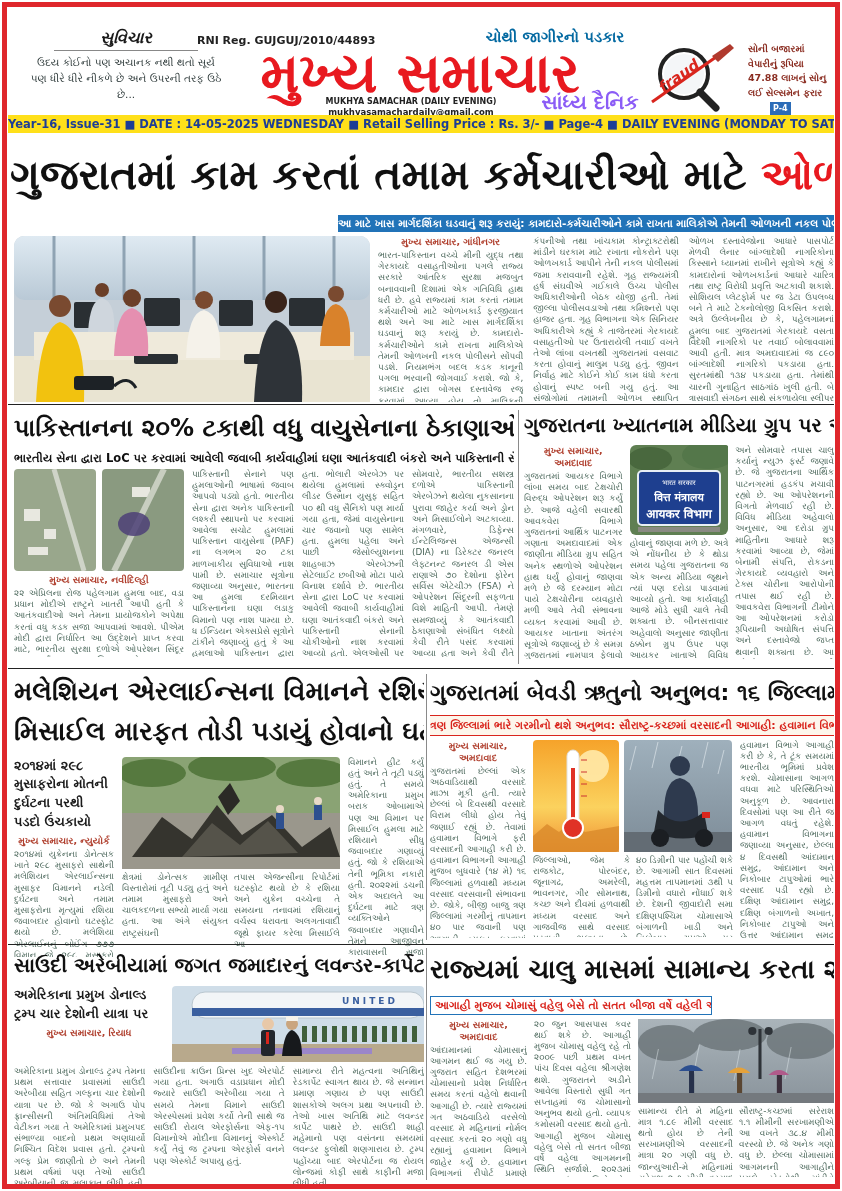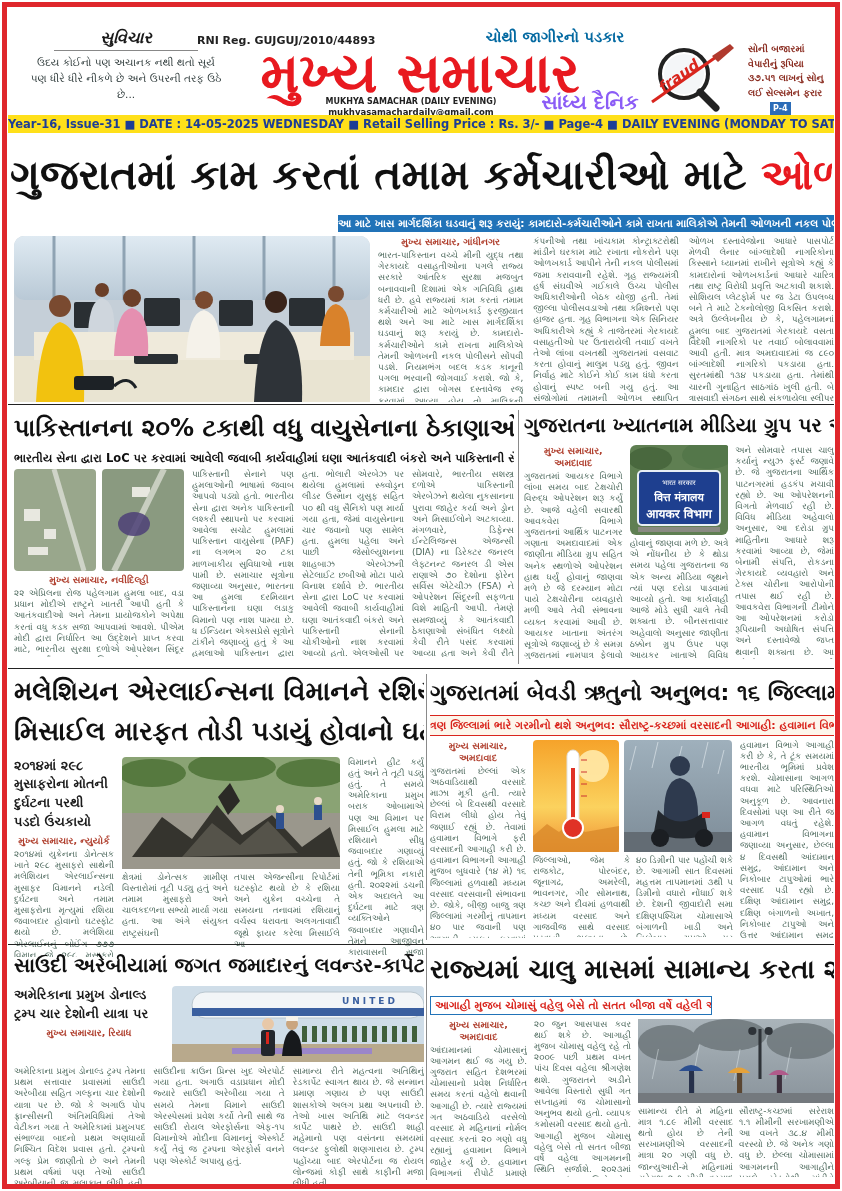--- a/index.html
+++ b/index.html
@@ -90,21 +90,21 @@
   <svg width="102" height="74" viewBox="0 0 102 74">
     <circle cx="42" cy="36" r="24" fill="none" stroke="#222" stroke-width="4"></circle>
     <circle cx="42" cy="36" r="20" fill="#f4f6f8"></circle>
     <line x1="58" y1="54" x2="74" y2="70" stroke="#222" stroke-width="7" stroke-linecap="round"></line>
     <line x1="10" y1="64" x2="84" y2="12" stroke="#d9251d" stroke-width="3"></line>
     <text x="40" y="42" transform="rotate(-35 40 42)" font-size="15" font-style="italic" font-weight="bold" fill="#d9251d" text-anchor="middle">fraud</text>
     <path d="M70 18 L88 6 L92 10 L76 24 Z" fill="#b03a2e"></path>
   </svg>
 </div>
 <div class="abs promo">
-  <span>સોની બજારમાં વેપારીનું રૂપિયા ૩૭.૫૧ લાખનું સોનુ લઈ સેલ્સમેન ફરાર</span>
+  <span>સોની બજારમાં વેપારીનું રૂપિયા 47.88 લાખનું સોનુ લઈ સેલ્સમેન ફરાર</span>
   <span class="p4">P-4</span>
 </div>
 
 <div class="abs datebar">Year-16, Issue-31 ■ DATE : 14-05-2025 WEDNESDAY ■ Retail Selling Price : Rs. 3/- ■ Page-4 ■ DAILY EVENING (MONDAY TO SATURDAY) Language : GUJARATI</div>
 
 <div class="abs mainhead"><span>ગુજરાતમાં કામ કરતાં તમામ કર્મચારીઓ માટે </span><span class="red">ઓળખકાર્ડ ફરજીયાત કરાશે</span></div>
 <div class="abs bluebar">આ માટે ખાસ માર્ગદર્શિકા ઘડવાનું શરૂ કરાયું: કામદારો-કર્મચારીઓને કામે રાખતા માલિકોએ તેમની ઓળખની નકલ પોલીસને સોંપવી પડશે</div>
 
 <div class="abs lead-photo">
   <svg width="356" height="166" viewBox="0 0 356 166">

